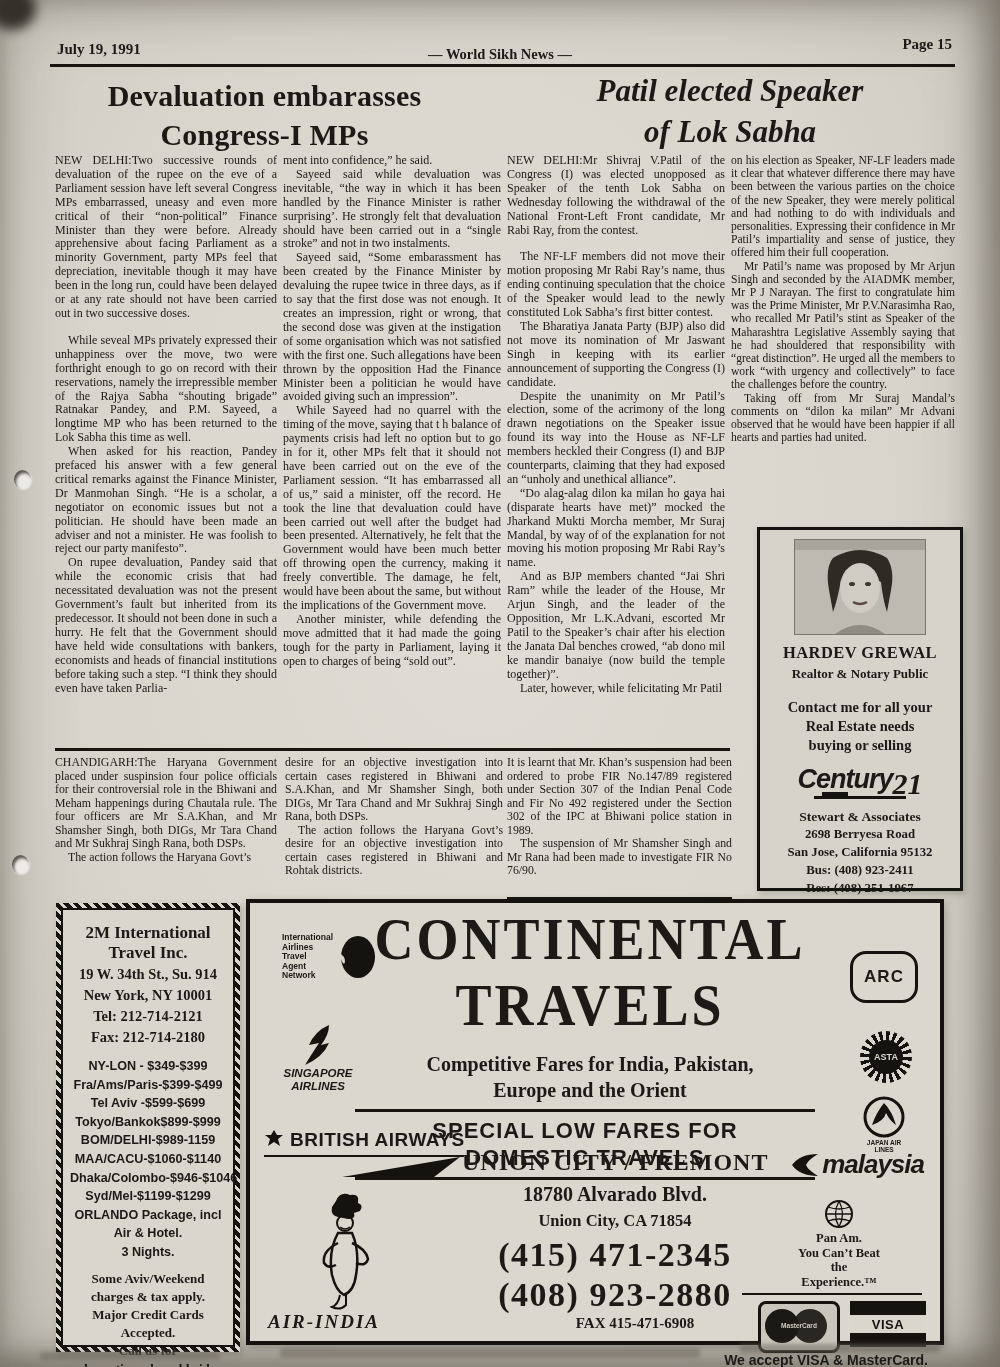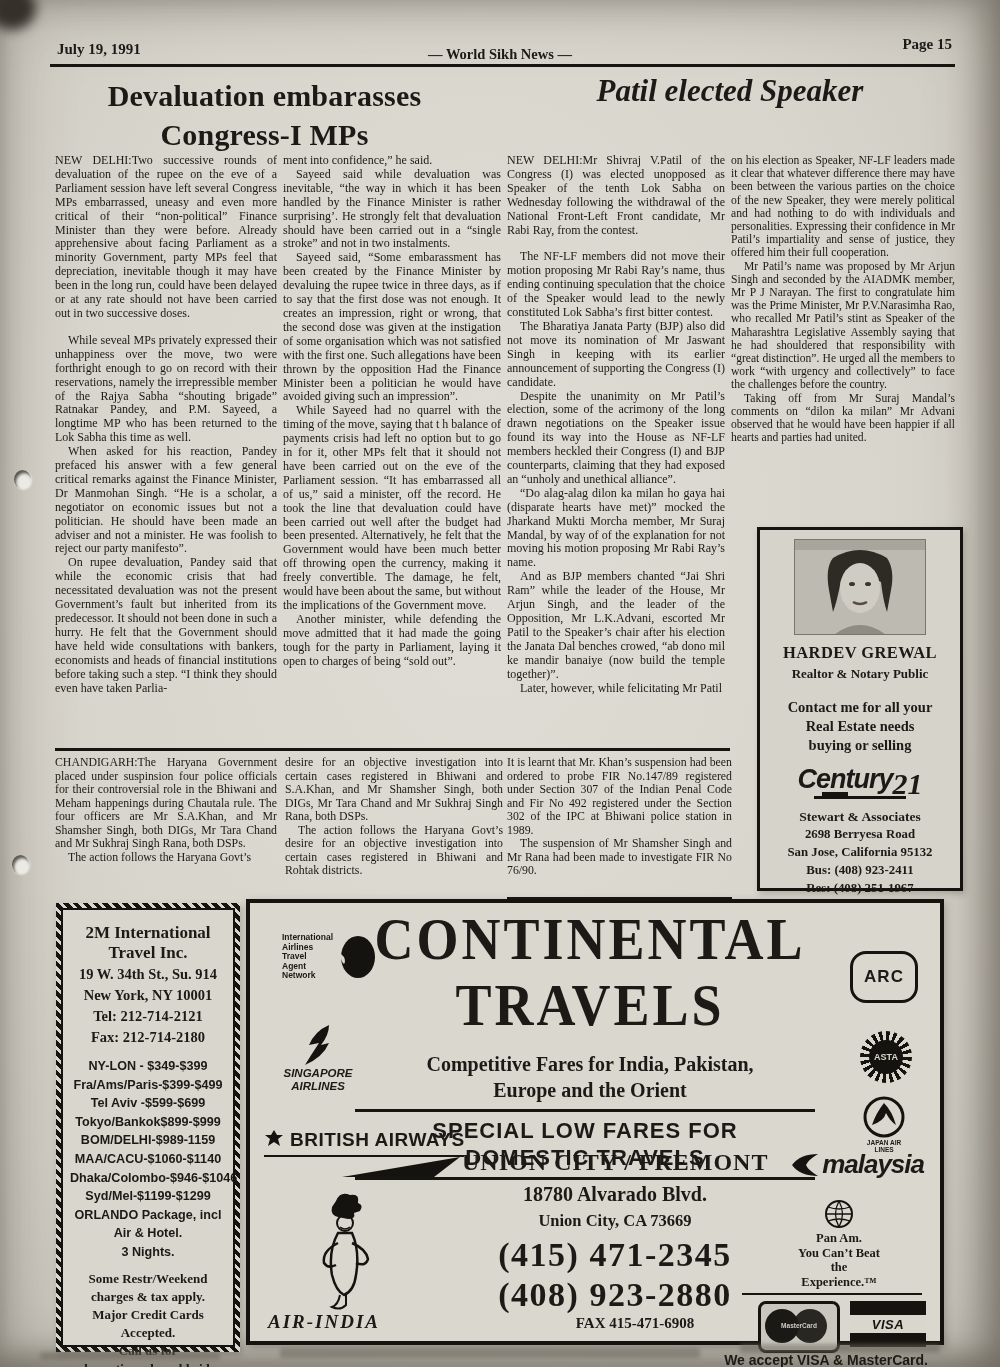--- a/index.html
+++ b/index.html
@@ -76,21 +76,21 @@
   .airindia{font-weight:bold;font-style:italic;font-size:19px;letter-spacing:2px;}
   .malaysia{font-family:"Liberation Sans",sans-serif;font-weight:bold;font-style:italic;font-size:26px;letter-spacing:-1px;}
   .panam{font-weight:bold;font-size:12.5px;line-height:14.5px;text-align:center;}
   .mcard{width:76px;height:46px;border:3px solid #15130f;border-radius:8px;position:relative;background:#c9c6bd;}
   .mcard .c1,.mcard .c2{position:absolute;top:5px;width:34px;height:34px;border-radius:50%;background:#1b1915;}
   .mcard .c1{left:4px;}
   .mcard .c2{left:32px;opacity:.92;}
   .mcard .mc-t{position:absolute;left:0;right:0;top:18px;text-align:center;color:#cfccc3;font-family:"Liberation Sans",sans-serif;font-size:6.5px;font-weight:bold;}
   .visa{width:76px;height:46px;background:#15130f;position:relative;}
   .visa .band{position:absolute;left:0;right:0;top:14px;height:18px;background:#d9d6cd;display:flex;align-items:center;justify-content:center;}
-  .visa .band span{font-family:"Liberation Sans",sans-serif;font-weight:bold;font-style:italic;font-size:13px;color:#15130f;letter-spacing:.5px;}
+  .visa .band span{font-family:"Liberation Sans",sans-serif;font-weight:bold;font-size:13px;color:#15130f;letter-spacing:.5px;}
   .accept{font-family:"Liberation Sans",sans-serif;font-weight:bold;font-size:14px;}
   
   .hole{width:17px;height:19px;border-radius:50%;background:#eceae4;box-shadow:inset 2px 3px 3px rgba(40,36,28,.75),1px 1px 2px rgba(255,255,255,.6);}
   .blotch{background:#35302a;border-radius:50%;filter:blur(6px);}
   .smudge{background:#6f6a60;filter:blur(2px);opacity:.55;border-radius:2px;}
   svg{display:block;}
 </style>
 </head>
 <body>
 
@@ -106,20 +106,21 @@
     <div class="abs hdr-page" style="right:48px;top:36px;">Page 15</div>
     <div class="abs rule" style="left:50px;top:64px;width:905px;height:2.5px;"></div>
   </div>
 
   <div class="abs headline1" style="left:52px;top:76px;width:425px;">
     <div>Devaluation embarasses</div>
     <div>Congress-I MPs</div>
   </div>
   <div class="abs headline2" style="left:505px;top:70px;width:450px;">
     <div>Patil elected Speaker</div>
+    <div>of Lok Sabha</div>
   </div>
 
   <div class="abs col c123" style="left:55px;top:154px;width:222px;height:590px;">
     <p class="lead">NEW DELHI:Two successive rounds of devaluation of the rupee on the eve of a Parliament session have left several Congress MPs embarrassed, uneasy and even more critical of their “non-political” Finance Minister than they were before. Already apprehensive about facing Parliament as a minority Government, party MPs feel that depreciation, inevitable though it may have been in the long run, could have been delayed or at any rate should not have been carried out in two successive doses.</p>
     <p class="gap">While seveal MPs privately expressed their unhappiness over the move, two were forthright enough to go on record with their reservations, namely the irrepressible member of the Rajya Sabha “shouting brigade” Ratnakar Pandey, and P.M. Sayeed, a longtime MP who has been returned to the Lok Sabha this time as well.</p>
     <p>When asked for his reaction, Pandey prefaced his answer with a few general critical remarks against the Finance Minister, Dr Manmohan Singh. “He is a scholar, a negotiator on economic issues but not a politician. He should have been made an adviser and not a minister. He was foolish to reject our party manifesto”.</p>
     <p>On rupee devaluation, Pandey said that while the economic crisis that had necessitated devaluation was not the present Government’s fault but inherited from its predecessor. It should not been done in such a hurry. He felt that the Government should have held wide consultations with bankers, economists and heads of financial institutions before taking such a step. “I think they should even have taken Parlia-</p>
   </div>
   <div class="abs col c123" style="left:283px;top:154px;width:218px;height:590px;">
     <p class="lead">ment into confidence,” he said.</p>
@@ -206,21 +207,21 @@
         <div>Tokyo/Bankok$899-$999</div>
         <div>BOM/DELHI-$989-1159</div>
         <div>MAA/CACU-$1060-$1140</div>
         <div>Dhaka/Colombo-$946-$1046</div>
         <div>Syd/Mel-$1199-$1299</div>
         <div>ORLANDO Package, incl</div>
         <div>Air &amp; Hotel.</div>
         <div>3 Nights.</div>
       </div>
       <div class="m-notes">
-        <div>Some Restr/Weekend</div>
+        <div>Some Aviv/Weekend</div>
         <div>charges &amp; tax apply.</div>
         <div>Major Credit Cards</div>
         <div>Accepted.</div>
         <div>Call us for</div>
         <div>domestic and worldwide</div>
 
       </div>
 
     </div>
   </div>
@@ -289,21 +290,21 @@
         <path d="M10 0 L13 5 L19 5 L14 9 L16 16 L10 12 L4 16 L6 9 L1 5 L7 5 Z" fill="#15130f"></path>
       </svg>
       <span class="ba">BRITISH AIRWAYS</span>
     </div>
     <div class="abs rule" style="left:14px;top:252px;width:200px;height:2px;"></div>
 
     <div class="abs speedwing" style="left:92px;top:254px;"></div>
     <div class="abs ucf" style="left:212px;top:246px;">UNION CITY / FREMONT</div>
 
     <div class="abs cont-addr1" style="left:200px;top:280px;width:330px;text-align:center;">18780 Alvarado Blvd.</div>
-    <div class="abs cont-addr2" style="left:200px;top:308px;width:330px;text-align:center;">Union City, CA 73669</div>
+    <div class="abs cont-addr2" style="left:200px;top:308px;width:330px;text-align:center;">Union City, CA 71854</div>
     <div class="abs cont-phone" style="left:180px;top:332px;width:370px;text-align:center;">(415) 471-2345</div>
     <div class="abs cont-phone" style="left:180px;top:372px;width:370px;text-align:center;">(408) 923-2880</div>
     <div class="abs cont-fax" style="left:220px;top:412px;width:330px;text-align:center;">FAX 415-471-6908</div>
 
     <svg class="abs" style="left:60px;top:288px;" width="66" height="120" viewBox="0 0 66 120">
       <path d="M26 10 Q30 0 40 4 Q50 2 48 12 Q54 14 50 20 L44 22 Q46 28 38 28 L28 26 Q20 24 22 16 Z" fill="#15130f"></path>
       <circle cx="35" cy="32" r="8" fill="none" stroke="#15130f" stroke-width="2"></circle>
       <path d="M30 36 Q35 40 40 36" stroke="#15130f" stroke-width="1.5" fill="none"></path>
       <path d="M28 42 Q18 60 22 84 Q26 100 34 104 Q44 100 46 84 Q50 60 42 42 Z" fill="none" stroke="#15130f" stroke-width="2.5"></path>
       <path d="M28 52 Q12 60 14 72 Q18 78 26 74" fill="none" stroke="#15130f" stroke-width="2.5"></path>

